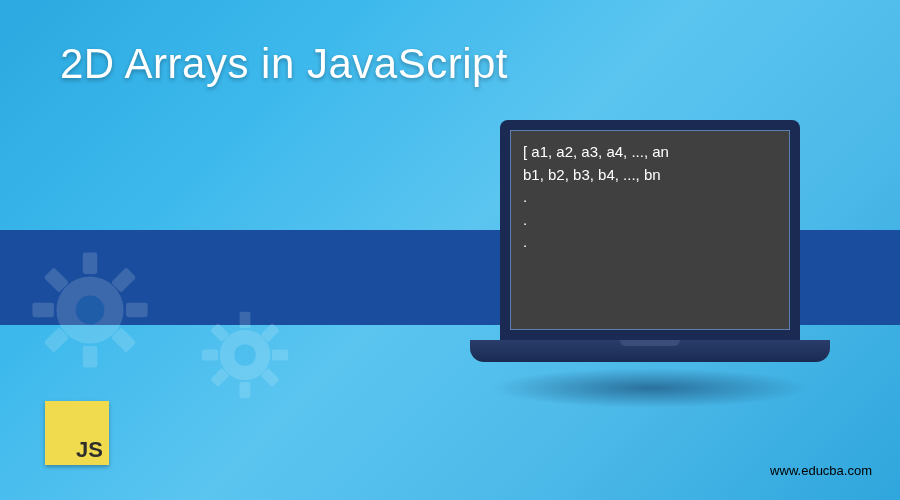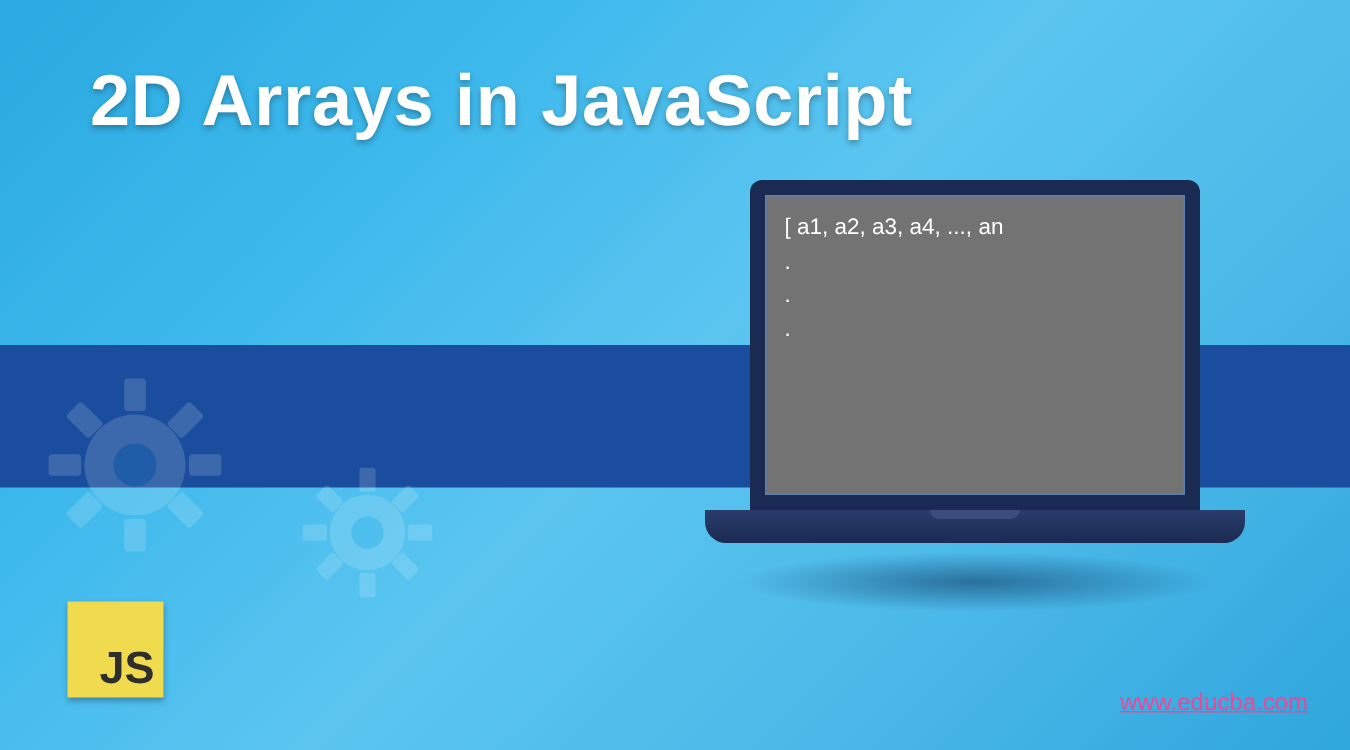--- a/index.html
+++ b/index.html
@@ -15,22 +15,22 @@
     top: 230px;
     height: 95px;
     background: #1a4d9e;
     z-index: 1;
   }
   .title {
     position: absolute;
     top: 40px;
     left: 60px;
     color: #fff;
-    font-size: 48px;
-    font-weight: bold;
+    font-size: 42px;
+    font-weight: normal;
     letter-spacing: 0.5px;
     text-shadow: 0 2px 4px rgba(0,0,0,0.3);
     z-index: 3;
   }
   .gear {
     position: absolute;
     opacity: 0.15;
     z-index: 2;
   }
   .gear.g1 { left: 30px; top: 250px; width: 120px; height: 120px; }
@@ -45,21 +45,21 @@
     background: #f0db4f;
     z-index: 4;
     box-shadow: 0 2px 4px rgba(0,0,0,0.3);
   }
   .js-logo span {
     position: absolute;
     right: 6px;
     bottom: 2px;
     font-family: Arial, sans-serif;
     font-weight: bold;
-    font-size: 30px;
+    font-size: 22px;
     color: #2e2e2c;
   }
   .laptop {
     position: absolute;
     right: 70px;
     top: 120px;
     width: 360px;
     height: 300px;
     z-index: 5;
   }
@@ -69,21 +69,21 @@
     left: 30px;
     width: 300px;
     height: 220px;
     background: #1a2a52;
     border-radius: 8px 8px 0 0;
     padding: 10px;
   }
   .laptop-screen {
     width: 100%;
     height: 100%;
-    background: #737373;
+    background: #404040;
     border: 1px solid #5a7fb0;
     padding: 10px 12px;
     color: #fff;
     font-size: 15px;
     font-family: Arial, sans-serif;
     line-height: 1.5;
     white-space: pre-line;
   }
   .laptop-base {
     position: absolute;
@@ -112,25 +112,24 @@
     transform: translateX(-50%);
     width: 320px;
     height: 40px;
     background: radial-gradient(ellipse at center, rgba(10,40,80,0.5) 0%, rgba(10,40,80,0) 70%);
     z-index: -1;
   }
   .website {
     position: absolute;
     right: 28px;
     bottom: 22px;
-    color: #ec4899;
-    font-size: 16px;
+    color: #000000;
+    font-size: 13px;
     font-weight: 500;
     z-index: 4;
-    text-decoration: underline;
   }
 </style>
 </head>
 <body>
 
 <div class="bg-band"></div>
 
 <div class="gear g1">
   <svg viewBox="0 0 100 100">
       <g fill="#fff">
@@ -166,19 +165,19 @@
 </div>
 
 <h1 class="title">2D Arrays in JavaScript</h1>
 
 <div class="js-logo">
   <span>JS</span>
 </div>
 
 <div class="laptop">
   <div class="laptop-screen-frame">
-    <div class="laptop-screen" id="screen"><div>[ a1, a2, a3, a4, ..., an</div><div>.</div><div>.</div><div>.</div></div>
+    <div class="laptop-screen" id="screen"><div>[ a1, a2, a3, a4, ..., an</div><div>b1, b2, b3, b4, ..., bn</div><div>.</div><div>.</div><div>.</div></div>
   </div>
   <div class="laptop-base"></div>
   <div class="laptop-shadow"></div>
 </div>
 
 <div class="website">www.educba.com</div>
 
 </body></html>

